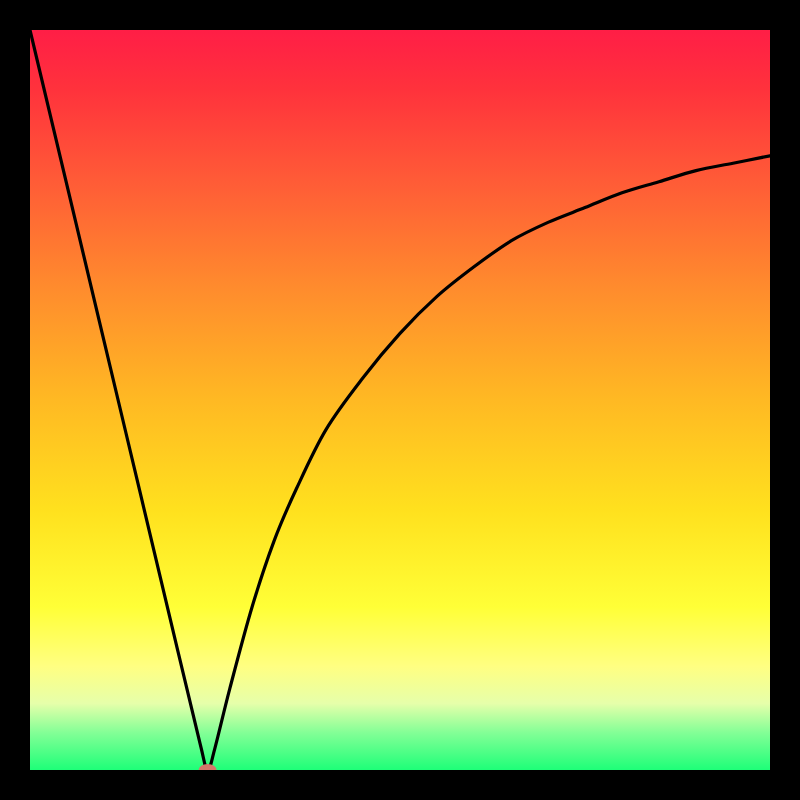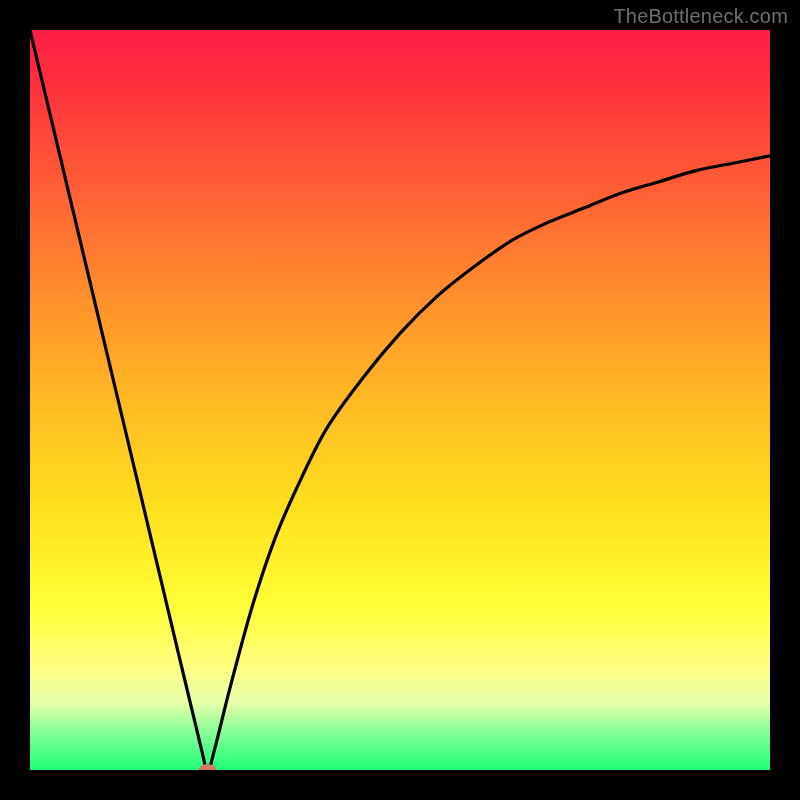--- a/index.html
+++ b/index.html
@@ -63,14 +63,13 @@
 <div class="frame">
 
   <div class="plot-area">
     <div class="gradient-bg"></div>
     <svg class="curve" viewBox="0 0 740 740" preserveAspectRatio="none">
       <path id="curve-path" fill="none" stroke="#000" stroke-width="3.2" stroke-linecap="round" d="M 0 0 C 6.166666666666667 25.899999999999995, 24.666666666666664 103.59999999999997, 37 155.39999999999998 C 49.333333333333336 207.2, 61.666666666666664 259, 74 310.8 C 86.33333333333333 362.6, 98.66666666666667 414.4, 111 466.2 C 123.33333333333333 518, 138.13333333333333 580.2833333333333, 148 621.6 C 157.86666666666667 662.9166666666667, 165.26666666666668 694.3666666666667, 170.20000000000002 714.1 C 175.13333333333335 733.8333333333334, 175.13333333333333 739.3833333333333, 177.6 740 C 180.06666666666666 740.6166666666667, 181.3 731.3666666666666, 185 717.8 C 188.7 704.2333333333333, 193.63333333333335 682.0333333333333, 199.8 658.6 C 205.96666666666667 635.1666666666667, 214.6 601.8666666666667, 222 577.2 C 229.4 552.5333333333334, 236.8 530.3333333333334, 244.20000000000002 510.6 C 251.60000000000002 490.8666666666667, 257.76666666666665 477.3, 266.4 458.8 C 275.0333333333333 440.3, 284.9 418.09999999999997, 296 399.59999999999997 C 307.1 381.09999999999997, 320.6666666666667 363.83333333333326, 333 347.79999999999995 C 345.3333333333333 331.76666666666665, 357.66666666666663 316.9666666666667, 370 303.40000000000003 C 382.33333333333337 289.83333333333337, 394.66666666666674 277.5, 407.00000000000006 266.4 C 419.33333333333337 255.29999999999995, 431.6666666666667 246.04999999999995, 444 236.79999999999995 C 456.3333333333333 227.54999999999995, 468.6666666666667 218.29999999999998, 481 210.89999999999998 C 493.3333333333333 203.49999999999997, 505.6666666666667 197.94999999999996, 518 192.39999999999998 C 530.3333333333334 186.85, 542.6666666666666 182.53333333333336, 555 177.60000000000002 C 567.3333333333334 172.66666666666669, 579.6666666666666 167.11666666666665, 592 162.79999999999995 C 604.3333333333334 158.48333333333326, 616.6666666666666 155.39999999999995, 629 151.69999999999993 C 641.3333333333334 147.99999999999991, 653.6666666666666 143.68333333333322, 666 140.5999999999999 C 678.3333333333334 137.5166666666666, 690.6666666666666 135.66666666666669, 703 133.20000000000005 C 715.3333333333334 130.7333333333334, 733.8333333333334 127.0333333333334, 740 125.80000000000007"></path>
       <ellipse id="marker" rx="9" ry="6" fill="#d4776a" cx="177.6" cy="740"></ellipse>
     </svg>
   </div>
 
-  <div class="attribution">TheBottleneck.com</div>
 </div>
 
 </body></html>

